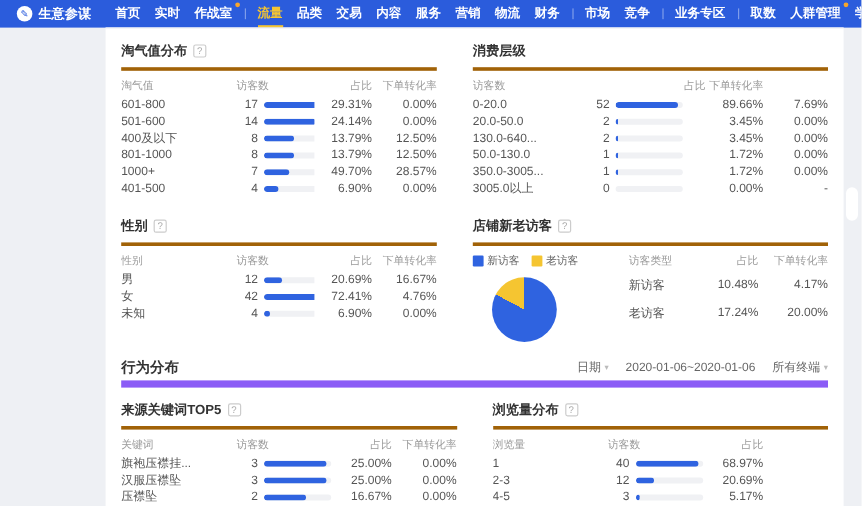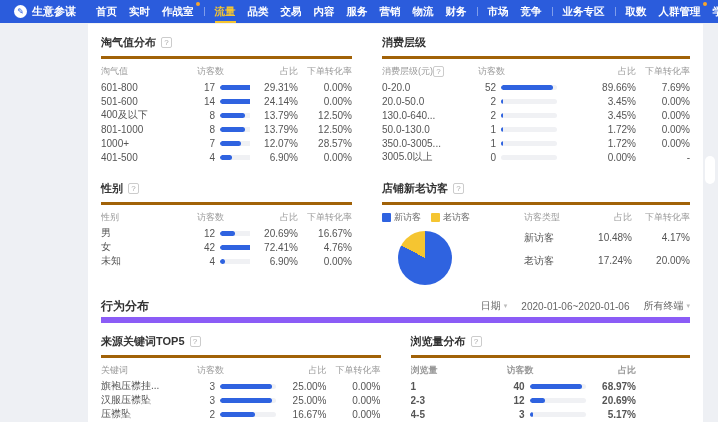--- a/index.html
+++ b/index.html
@@ -42,32 +42,32 @@
 
   .blk-title{display:flex;align-items:center;gap:5px;font-size:11px;font-weight:bold;color:#333;
              padding:3px 0 6px;border-bottom:3px solid #a16207;margin-bottom:3px;}
   .help{width:11px;height:11px;border:1px solid #ccc;border-radius:2px;color:#aaa;font-size:8px;
         line-height:10px;text-align:center;display:inline-block;font-weight:normal;cursor:pointer;}
 
   
   .tr{display:grid;align-items:center;height:14px;font-size:10px;color:#555;}
   .cols4 .tr{grid-template-columns:96px 1fr 48px 54px;}
   .cols3{padding-right:54px;}
-  .cols3 .tr{grid-template-columns:96px 1fr 48px;font-weight:bold;}
+  .cols3 .tr{grid-template-columns:96px 1fr 48px;}
   .tr.thead{height:18px;color:#999;font-size:9px;}
   .td{overflow:hidden;text-overflow:ellipsis;white-space:nowrap;}
   .td.r,.thead .c2,.thead .c3{text-align:right;}
   .td.c1{display:flex;align-items:center;}
   .num{flex:0 0 18px;text-align:right;margin-right:5px;}
   .track{flex:0 0 56px;height:5px;background:#f0f1f4;border-radius:2.5px;overflow:hidden;}
   .fill{display:block;height:100%;background:var(--accent);border-radius:2.5px;}
   .thead .c1{padding-left:0;}
 
   
-  .vz{display:flex;gap:24px;}
+  .vz{display:flex;gap:12px;}
   .vz-left{flex:0 0 118px;}
   .legend{display:flex;gap:10px;align-items:center;height:18px;font-size:9px;color:#666;}
   .lg{display:flex;align-items:center;cursor:pointer;}
   .sw{width:9px;height:9px;border-radius:1px;display:inline-block;margin-right:3px;}
   .sw0{background:var(--accent);} .sw1{background:var(--warn);}
   .pie{width:54px;height:54px;border-radius:50%;margin:5px 0 0 16px;}
   .vz-table{flex:1;}
   .vz-table .tr{grid-template-columns:56px 1fr 52px 58px;height:23px;}
   .vz-table .tr.thead{height:18px;}
   .vz-table .v{text-align:right;}
@@ -193,21 +193,21 @@
                   <span class="td c3 r">12.50%</span>
                 </div>
                 <div class="tr">
                   <span class="td c0">1000+</span>
                   <span class="td c1">
                     <span class="num">7</span>
                     <span class="track">
                       <i class="fill" style="width: 38.2941%;"></i>
                     </span>
                   </span>
-                  <span class="td c2 r">12.07%</span>
+                  <span class="td c2 r">49.70%</span>
                   <span class="td c3 r">28.57%</span>
                 </div>
                 <div class="tr">
                   <span class="td c0">401-500</span>
                   <span class="td c1">
                     <span class="num">4</span>
                     <span class="track">
                       <i class="fill" style="width: 21.8824%;"></i>
                     </span>
                   </span>
@@ -216,21 +216,20 @@
                 </div>
               </div>
           </div>
 
           <div class="blk">
             <div class="blk-title">
               <span>消费层级</span>
             </div>
             <div class="tbl cols4">
                 <div class="tr thead">
-                  <span class="td c0">消费层级(元)<span class="help">?</span></span>
                   <span class="td c1">访客数</span>
                   <span class="td c2">占比</span>
                   <span class="td c3">下单转化率</span>
                 </div>
                 <div class="tr">
                   <span class="td c0">0-20.0</span>
                   <span class="td c1">
                     <span class="num">52</span>
                     <span class="track">
                       <i class="fill" style="width: 93%;"></i>

